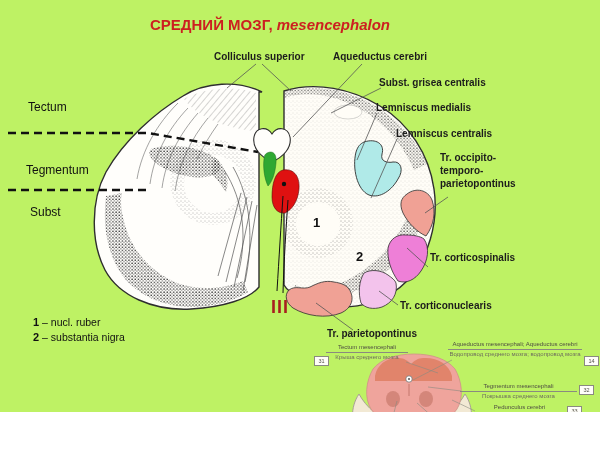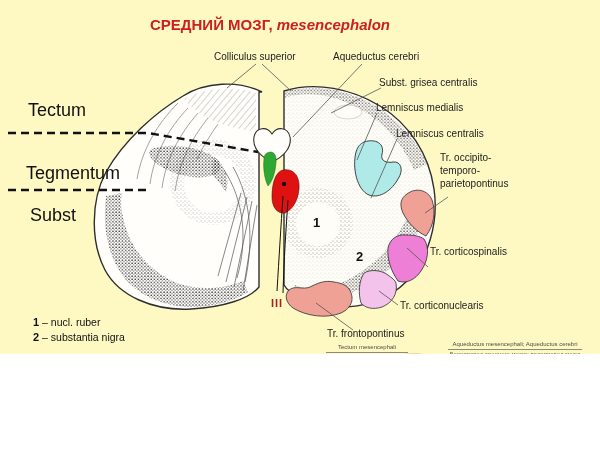--- a/index.html
+++ b/index.html
@@ -1,25 +1,25 @@
 <!DOCTYPE html>
 <html><head>
 <meta charset="utf-8">
 <style>
   html,body{margin:0;padding:0;background:#fff;}
-  #canvas{position:relative;width:600px;height:354px;background:#fef9c3;overflow:hidden;
+  #canvas{position:relative;width:600px;height:412px;background:#bef264;overflow:hidden;
           font-family:"Liberation Sans", sans-serif;}
   #art{position:absolute;left:0;top:0;}
   .title{position:absolute;left:120px;top:16px;width:300px;text-align:center;
          font-weight:bold;font-size:15px;color:#cc2020;white-space:nowrap;}
   .title .it{font-style:italic;margin-left:4px;}
-  .lbl{position:absolute;font-weight:normal;font-size:10px;color:#1c1c1c;white-space:nowrap;line-height:12px;}
-  .side-lbl{position:absolute;font-size:18px;color:#111;white-space:nowrap;}
+  .lbl{position:absolute;font-weight:bold;font-size:10px;color:#1c1c1c;white-space:nowrap;line-height:12px;}
+  .side-lbl{position:absolute;font-size:12px;color:#111;white-space:nowrap;}
   .marker{position:absolute;font-weight:bold;font-size:13px;color:#111;}
-  .nerve{position:absolute;font-weight:bold;font-size:11px;color:#a81f1f;letter-spacing:1px;}
+  .nerve{position:absolute;font-weight:bold;font-size:18px;color:#a81f1f;letter-spacing:1px;}
   .legend-row{position:absolute;font-size:10.5px;color:#111;white-space:nowrap;}
   .legend-row .num{font-weight:bold;font-size:11px;}
   .ins{position:absolute;font-size:6px;line-height:7px;text-align:center;color:#5d5c50;}
   .ins .la{color:#4e4d42;border-bottom:1px solid #8a8a80;padding-bottom:1px;}
   .ins .ru{color:#6e6d5e;padding-top:1px;}
   .numbox{position:absolute;width:13px;height:8px;border:1px solid #8a8a80;background:#fffef9;
           color:#55544a;font-size:5.5px;line-height:8px;text-align:center;}
   .inset-letter{position:absolute;font-weight:bold;font-size:9px;color:#3a3a32;}
 </style>
 </head>
@@ -161,23 +161,23 @@
   <div class="lbl" style="left:379px;top:77px;">Subst. grisea centralis</div>
   <div class="lbl" style="left:376px;top:102px;">Lemniscus medialis</div>
   <div class="lbl" style="left:396px;top:128px;">Lemniscus centralis</div>
 
   <div class="lbl" style="left:440px;top:151px;line-height:13px;">
     <div>Tr. occipito-</div>
     <div>temporo-</div>
     <div>parietopontinus</div>
   </div>
 
-  <div class="lbl" style="left:430px;top:246px;">Tr. corticospinalis</div>
+  <div class="lbl" style="left:430px;top:252px;">Tr. corticospinalis</div>
   <div class="lbl" style="left:400px;top:300px;">Tr. corticonuclearis</div>
-  <div class="lbl" style="left:327px;top:328px;">Tr. frontopontinus</div>
+  <div class="lbl" style="left:327px;top:328px;">Tr. parietopontinus</div>
 
   <div class="side-lbl" style="left:28px;top:100px;">Tectum</div>
   <div class="side-lbl" style="left:26px;top:163px;">Tegmentum</div>
   <div class="side-lbl" style="left:30px;top:205px;">Subst</div>
 
   <div class="marker" style="left:313px;top:215px;">1</div>
   <div class="marker" style="left:356px;top:249px;">2</div>
   <div class="nerve" style="left:271px;top:297px;">III</div>
 
   <div class="legend-row" style="left:33px;top:316px;">

